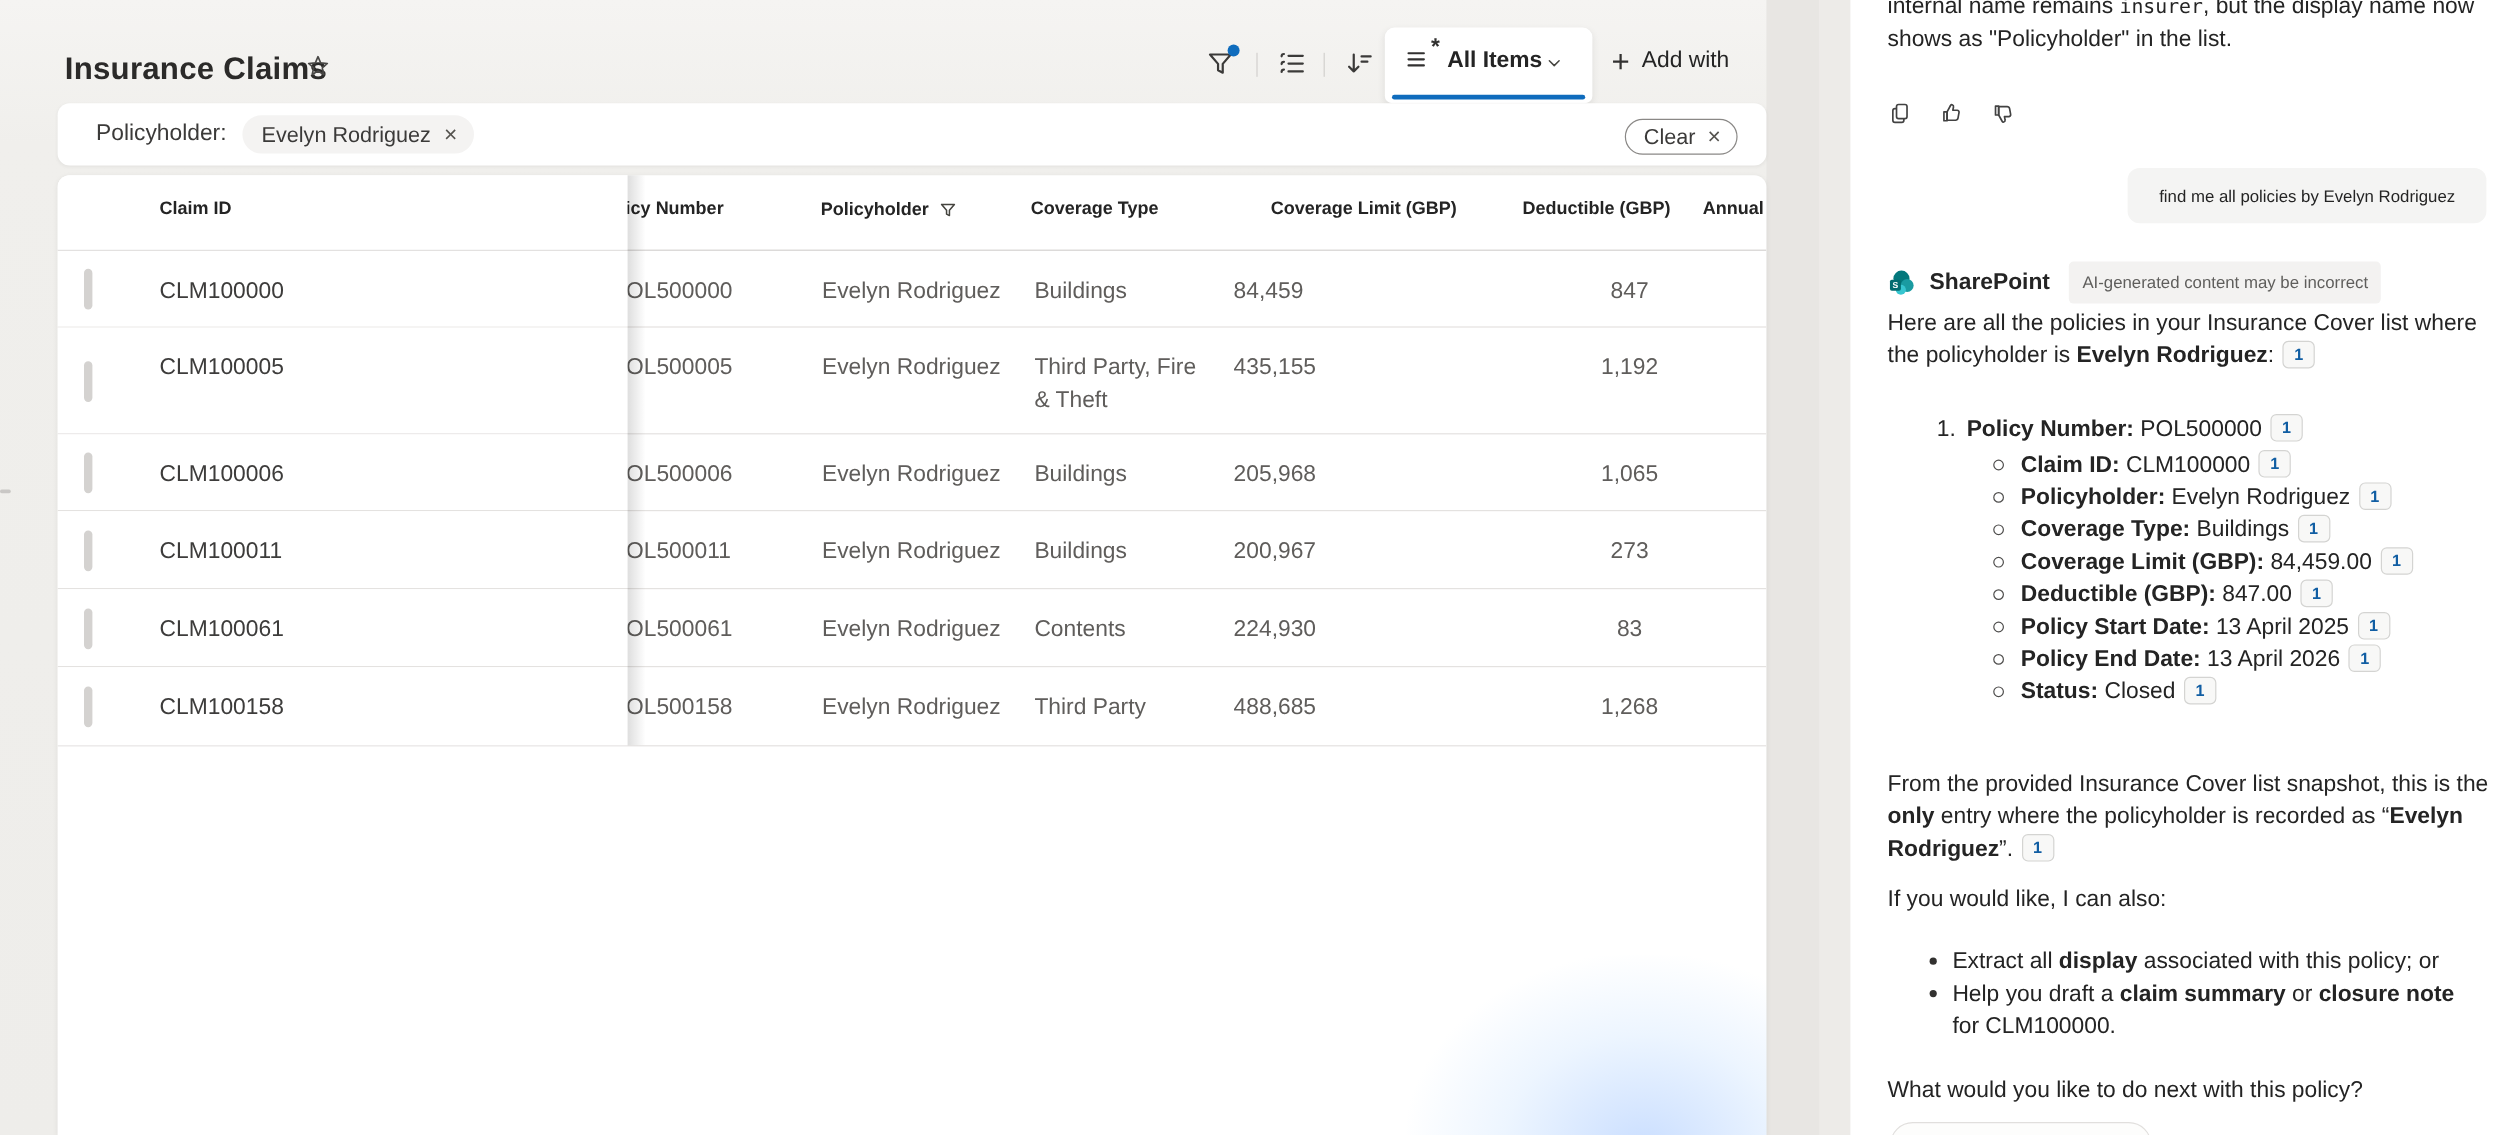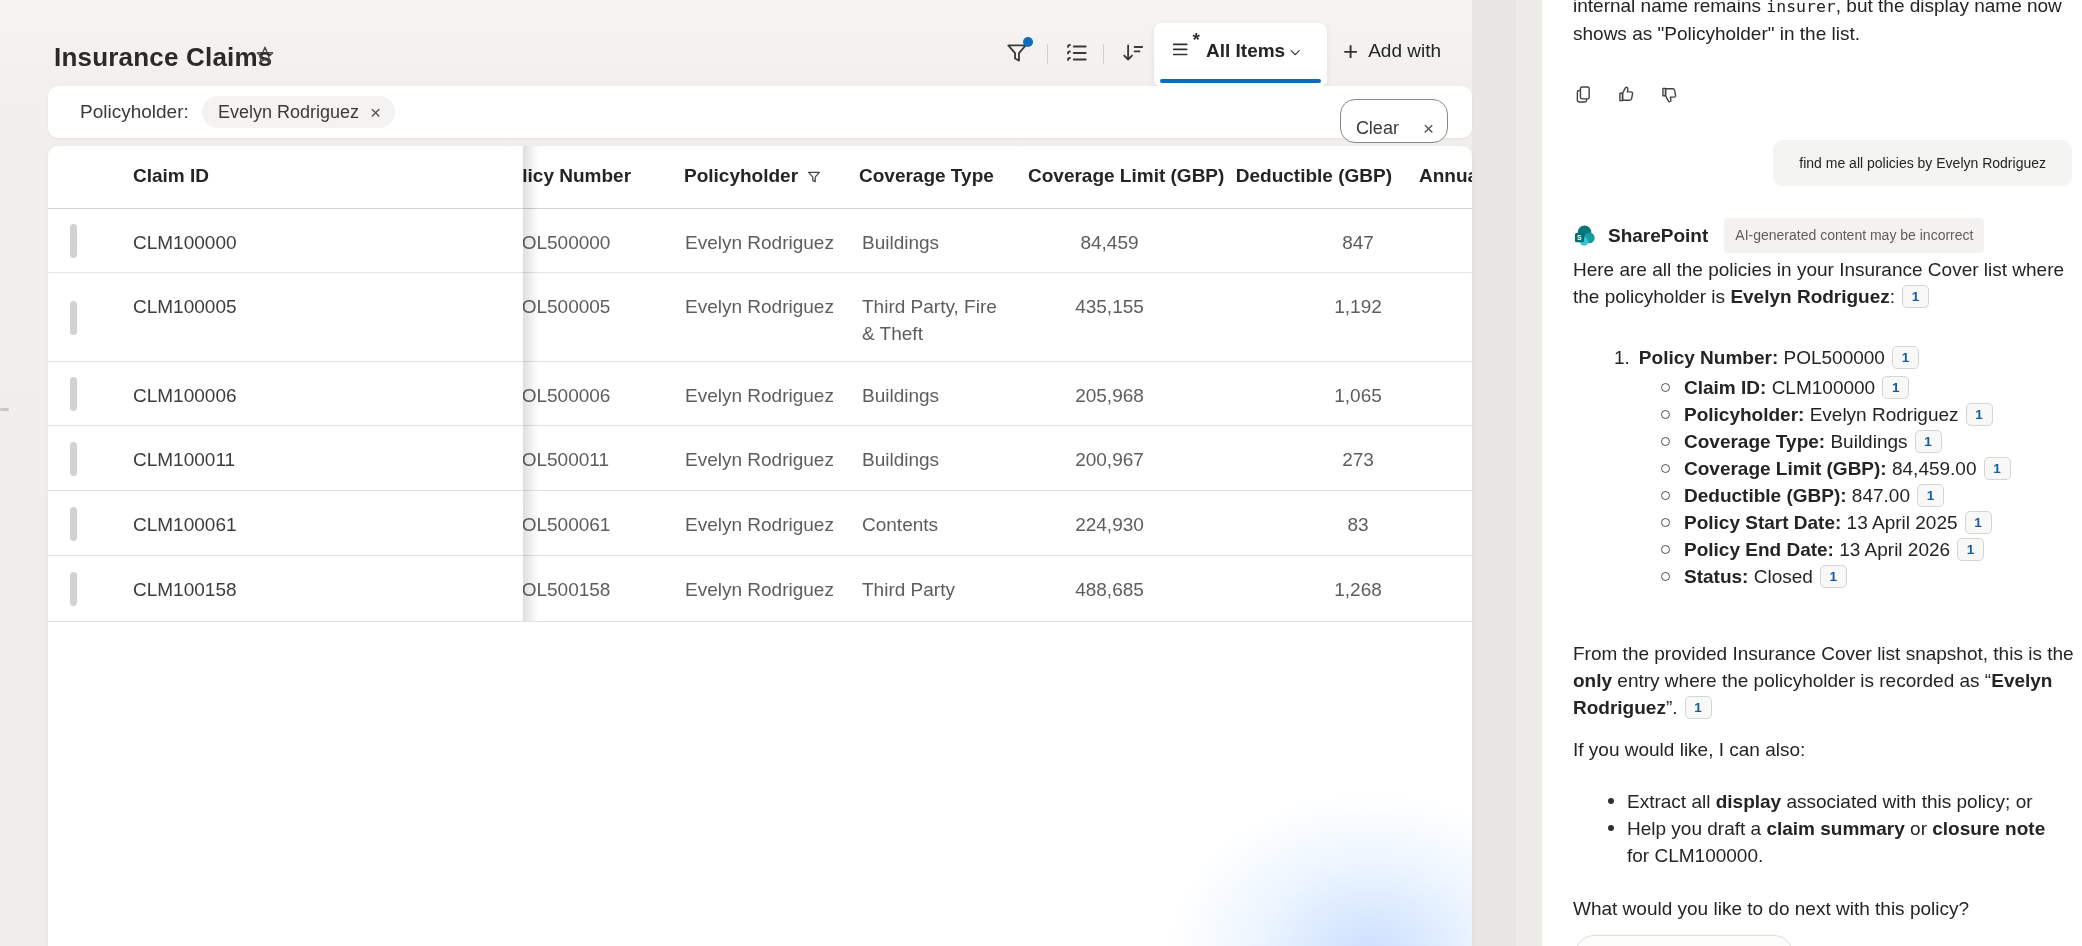--- a/index.html
+++ b/index.html
@@ -33,43 +33,43 @@
   .add-view .txt{font-size:19px;}
   
   .filter-card{position:absolute;left:48px;top:86px;width:1424px;height:52px;background:#fff;
                border-radius:10px;box-shadow:0 1px 3px rgba(0,0,0,.05);}
   .filter-label{position:absolute;left:32px;top:15px;font-size:19px;color:#3b3a39;}
   .filter-chip{position:absolute;left:154px;top:10px;height:32px;background:#f4f3f2;border-radius:16px;
                display:flex;align-items:center;padding:0 14px 0 16px;gap:11px;cursor:pointer;}
   .filter-chip .txt{font-size:18px;color:#3b3a39;}
   .chip-x{font-size:19px;color:#55534f;line-height:1;cursor:pointer;}
   .clear-btn{position:absolute;right:24px;top:13px;height:28px;border:1px solid #8a8886;border-radius:15px;
-             background:#fff;display:flex;align-items:center;gap:24px;padding:14px 13px 0 15px;cursor:pointer;}
+             background:#fff;display:flex;align-items:center;gap:10px;padding:0 13px 0 15px;cursor:pointer;}
   .clear-btn .txt{font-size:18px;color:#3b3a39;}
   
   .table-card{position:absolute;left:48px;top:146px;width:1424px;height:800px;background:#fff;
               border-radius:10px 10px 0 0;box-shadow:0 1px 4px rgba(0,0,0,.06);overflow:hidden;}
   .glow{position:absolute;right:-30px;bottom:-30px;width:330px;height:180px;pointer-events:none;z-index:6;
         background:radial-gradient(ellipse at 60% 90%, rgba(150,190,255,.50) 0%, rgba(190,220,255,.28) 42%, rgba(255,255,255,0) 72%);}
   .thead{position:relative;height:62px;border-bottom:1px solid #d4d2d0;}
-  .th{position:absolute;top:19px;font-size:19px;font-weight:700;color:#242424;white-space:nowrap;cursor:pointer;}
+  .th{position:absolute;top:19px;font-size:15px;font-weight:700;color:#242424;white-space:nowrap;cursor:pointer;}
   .th-claim{left:85px;}
   .th-policy{left:450px;}
   .th-holder{left:636px;display:flex;align-items:center;gap:8px;}
   .th-cov{left:811px;}
   .th-limit{left:980px;width:186px;text-align:right;}
   .th-deduct{left:1180px;width:164px;text-align:right;}
   .th-premium{left:1371px;width:230px;}
   .hfunnel{width:16px;height:16px;color:#45443f;margin-top:2px;}
   .trow{position:relative;border-bottom:1px solid #e4e2e0;cursor:pointer;}
   .cell{position:absolute;top:20px;font-size:19px;color:#5f5d5b;white-space:nowrap;line-height:27px;}
   .c-policy{left:461px;}
   .c-holder{left:637px;}
   .c-cov{left:814px;width:140px;white-space:normal;}
-  .c-limit{left:980px;width:163px;text-align:center;}
+  .c-limit{left:980px;width:163px;text-align:left;}
   .c-deduct{left:1252px;width:116px;text-align:center;}
   .sticky-col{position:absolute;left:0;top:0;bottom:0;width:475px;background:#fff;z-index:2;}
   .c-claim{position:absolute;left:85px;top:20px;font-size:19px;color:#3d3c3b;white-space:nowrap;line-height:27px;}
   .gripper{position:absolute;left:22px;width:7px;height:34px;border-radius:4px;background:#d4d2d0;cursor:grab;}
   .col-shadow{position:absolute;left:475px;top:0;width:15px;height:475px;z-index:5;pointer-events:none;
               background:linear-gradient(to right, rgba(0,0,0,.13), rgba(0,0,0,0));}
   
   .panel{position:absolute;left:1516px;top:0;width:566px;height:946px;background:#ffffff;overflow:hidden;
          font-size:19px;line-height:27px;color:#242424;margin-left:26px;}
   .blk{position:absolute;}

